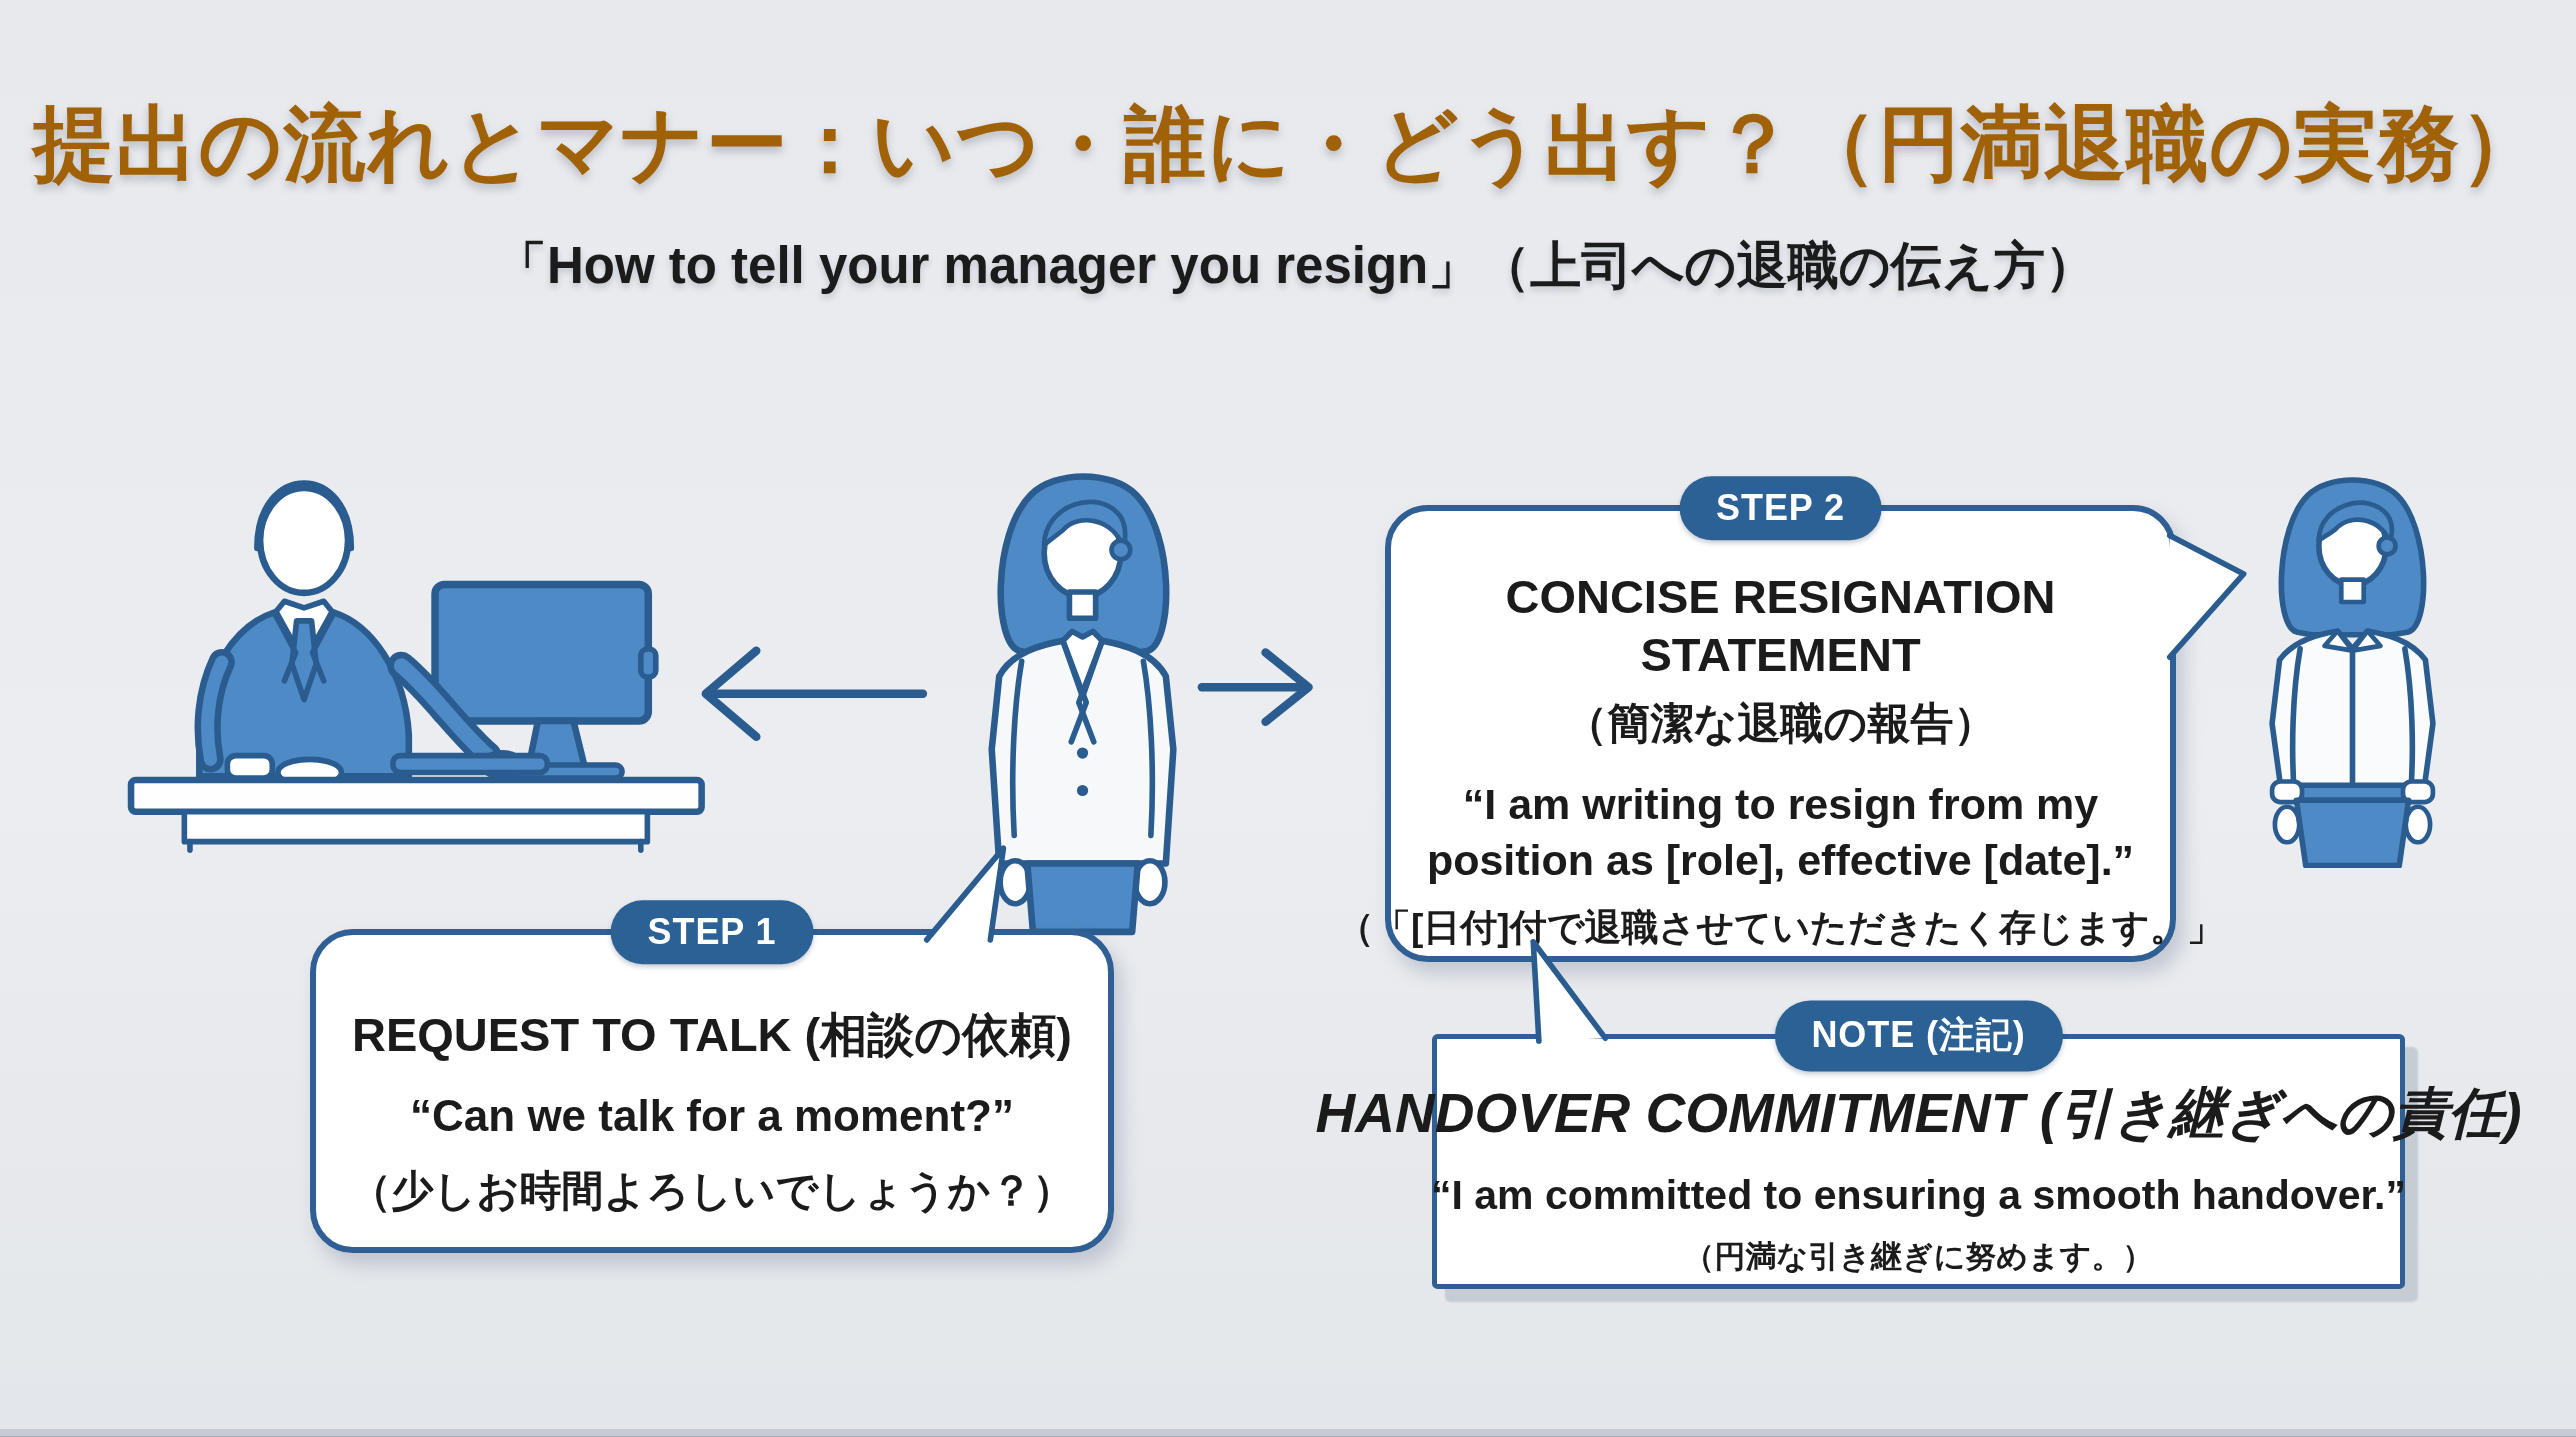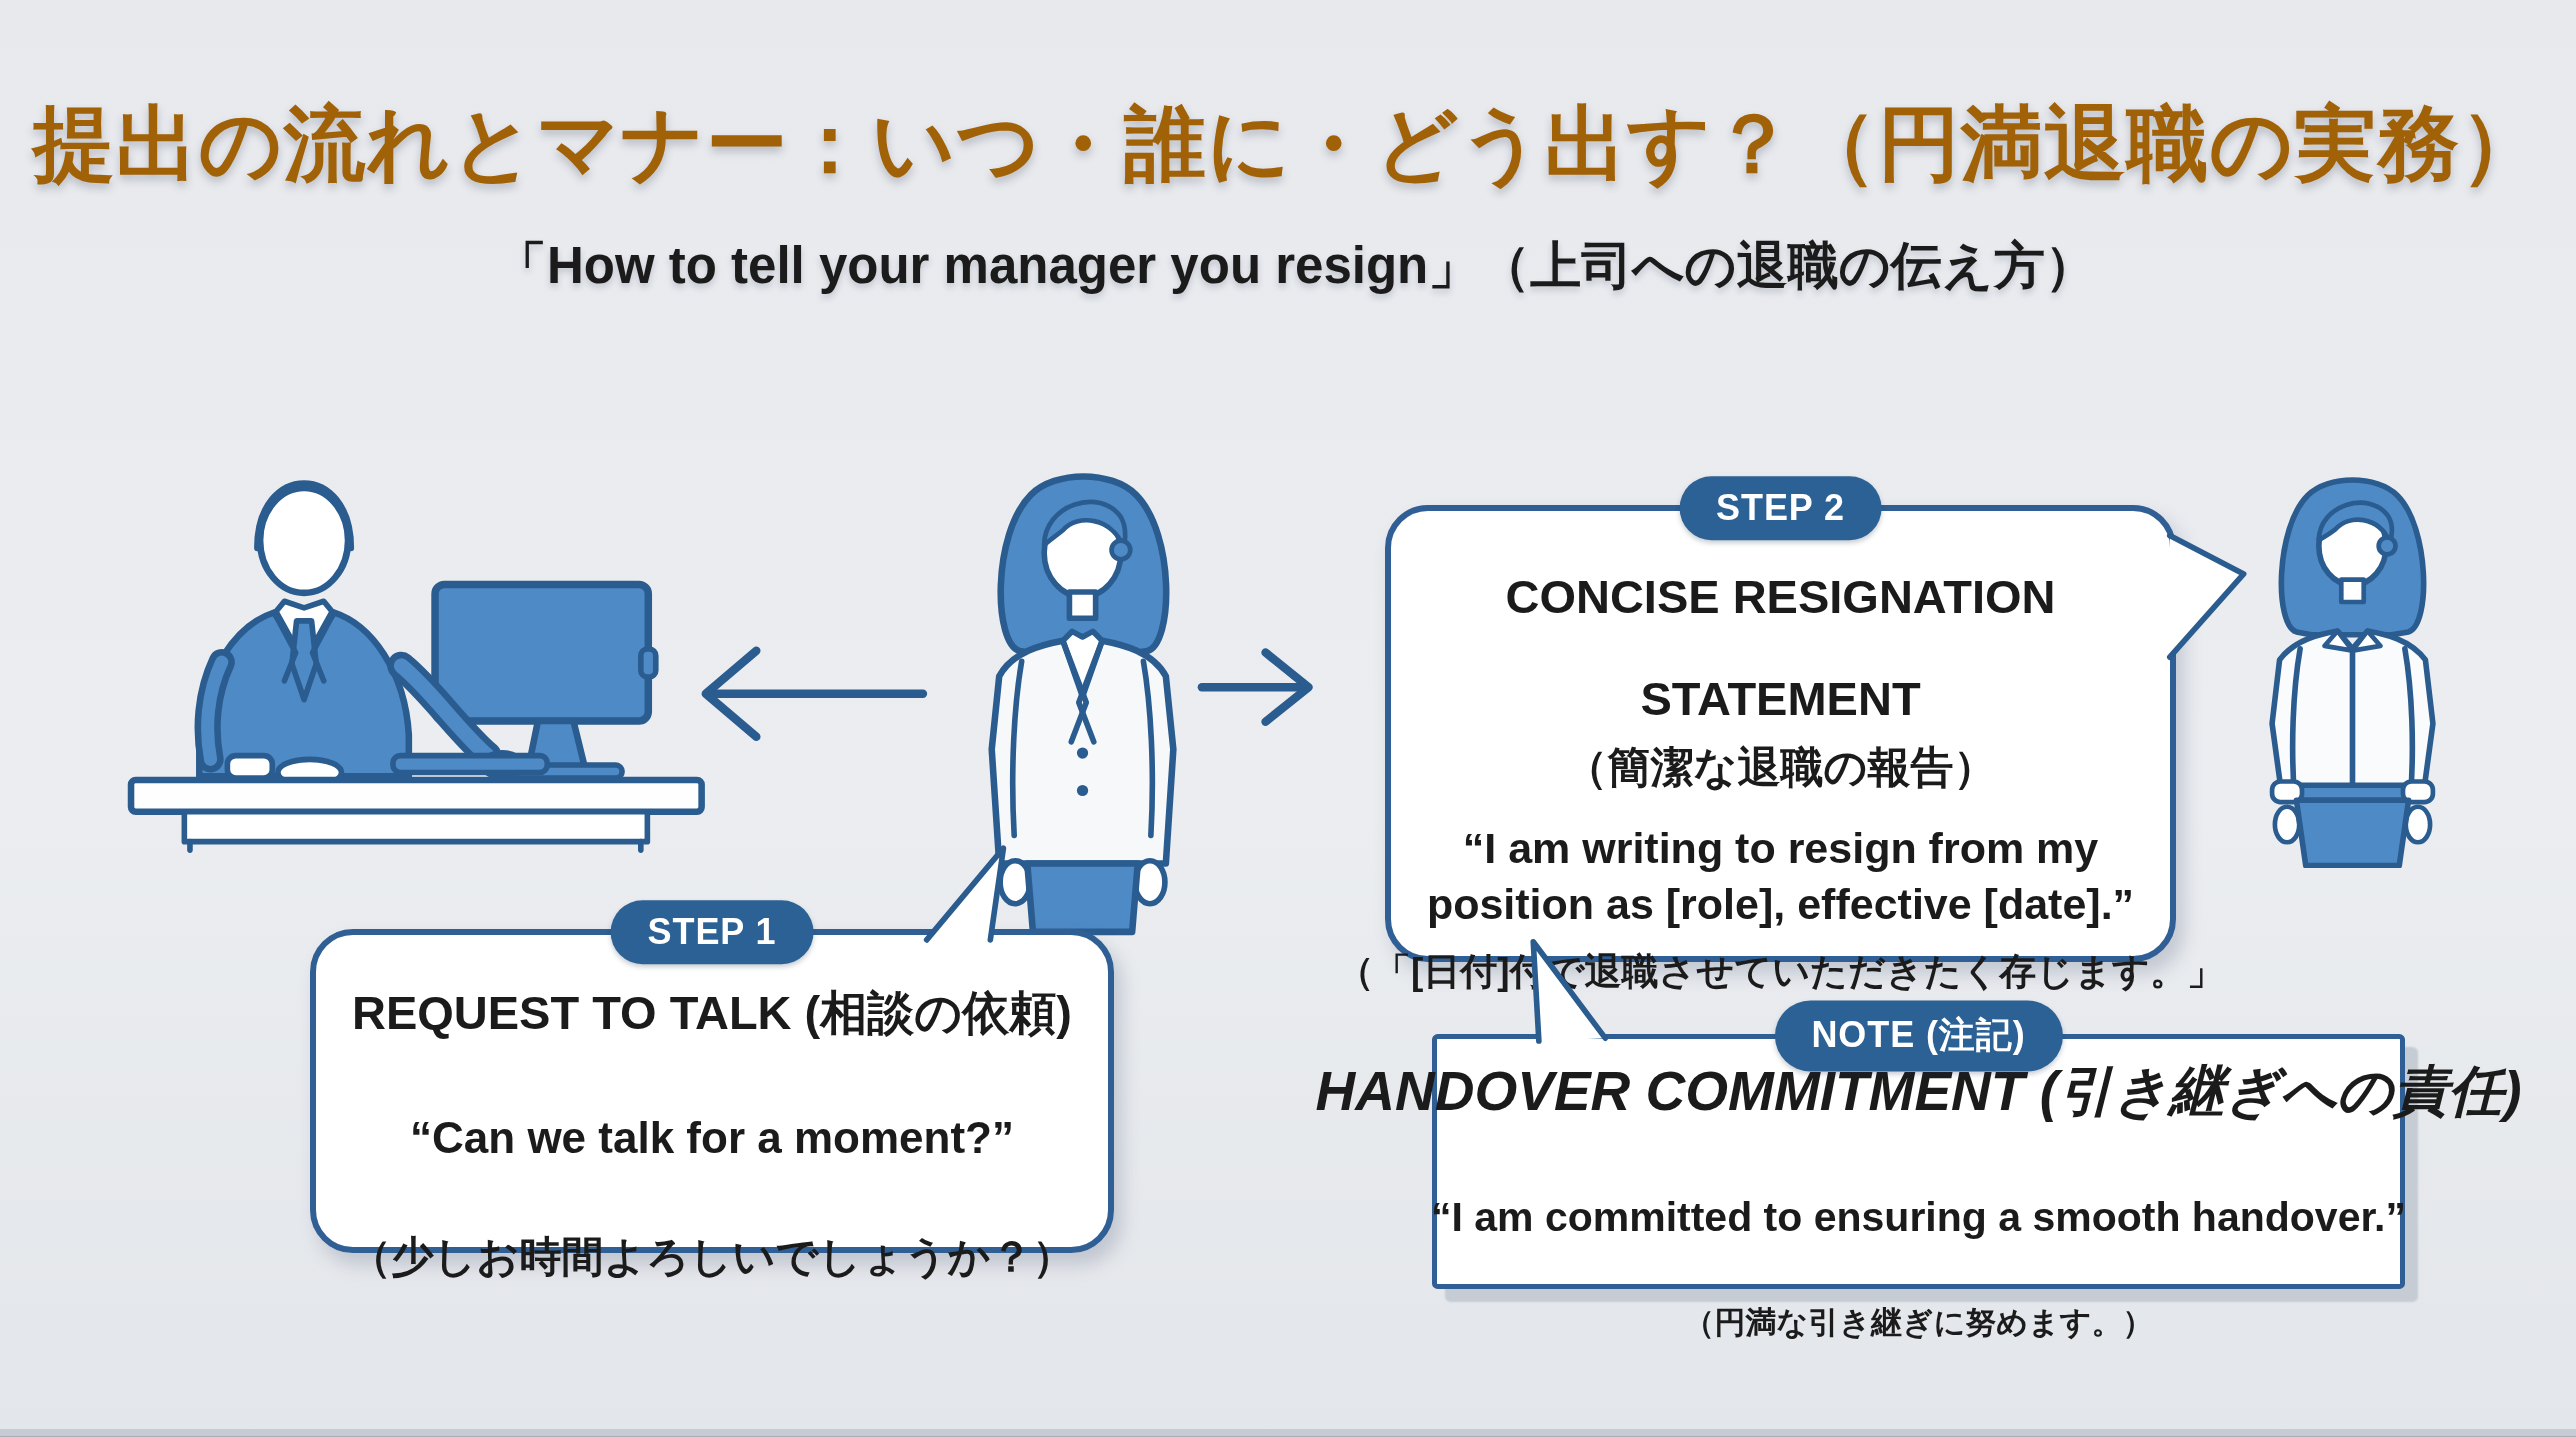--- a/index.html
+++ b/index.html
@@ -39,21 +39,21 @@
     box-shadow:13px 13px 1.9px #c6ccd4;
     display:flex;flex-direction:column;align-items:center;justify-content:center;
     text-align:center;color:#1b1b1b;box-sizing:border-box;padding-top:32px;
   }
   .badge{
     position:absolute;left:50%;top:0;transform:translate(-50%,-54%);
     background:#2b6194;color:#ffffff;font-weight:700;font-size:36px;
     padding:11.2px 37px;border-radius:37px;white-space:nowrap;
     box-shadow:0 2.8px 5.6px rgba(30,50,80,.25);letter-spacing:0.9px;
   }
-  .ln{font-weight:700;white-space:nowrap;margin-top:44px;}
+  .ln{font-weight:700;white-space:nowrap;}
   .step1 .h{font-size:47px;margin-bottom:24px;}
   .step1 .q{font-size:44px;margin-bottom:22.5px;}
   .step1 .j{font-size:42px;}
   .step2 .h{font-size:47px;line-height:58px;}
   .step2 .j1{font-size:43px;margin-top:11.2px;}
   .step2 .q{font-size:43px;line-height:56px;margin-top:22.5px;}
   .step2 .j2{font-size:37px;margin-top:15px;}
   .notebox .h{font-size:55px;margin-bottom:20.6px;font-style:italic;}
   .notebox .q{font-size:41px;margin-bottom:17px;}
   .notebox .j{font-size:31px;}

